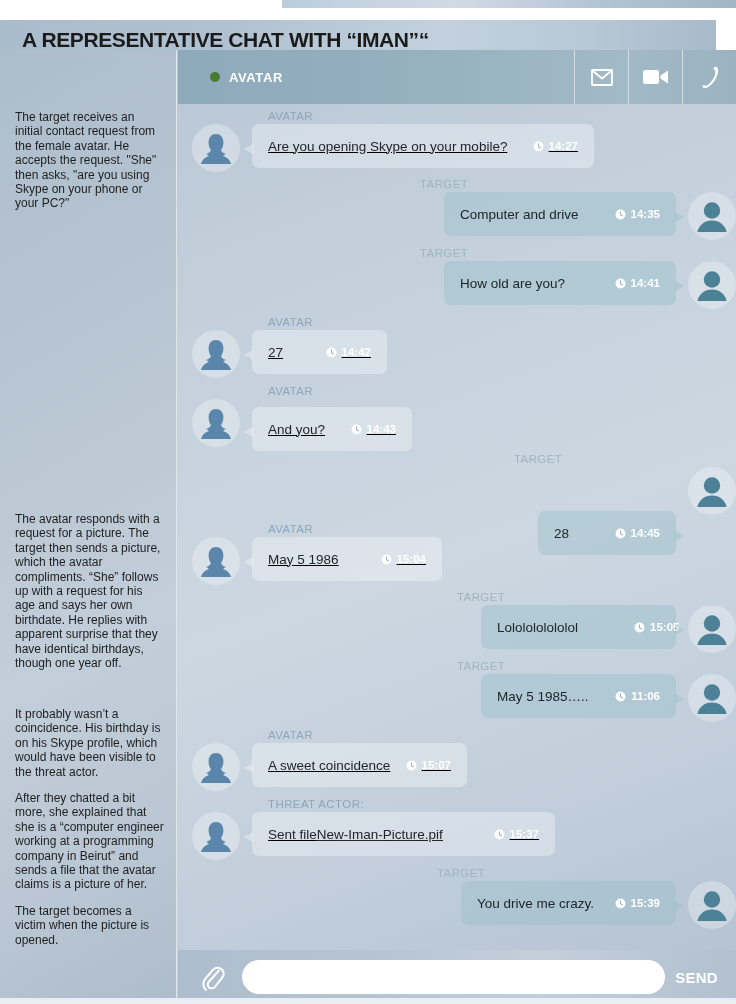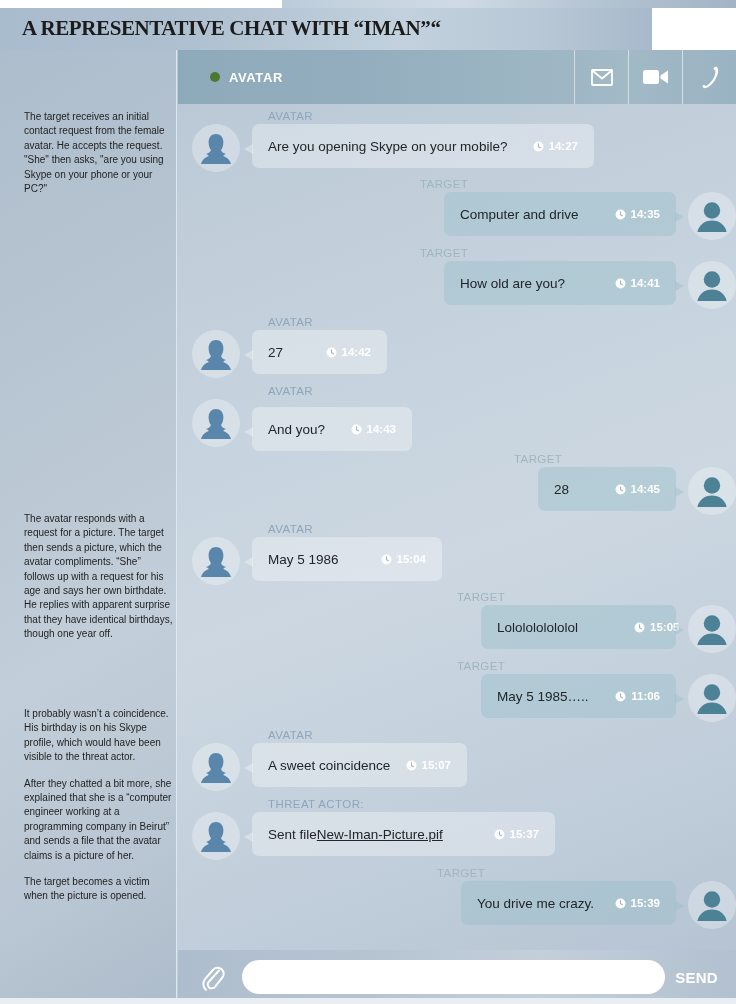--- a/index.html
+++ b/index.html
@@ -15,23 +15,22 @@
     position: absolute; left: 0; top: 0; width: 736px; height: 8px;
     background: linear-gradient(90deg,#9fb2c6 0%,#a9bacb 18%,#c3d2de 46%,#cfdae4 62%,#b4c3d2 82%,#a2b4c6 100%);
   }
   #top-strip-left {
     position: absolute; left: 0; top: 0; width: 282px; height: 8px;
     background: #ffffff;
   }
 
   
   #title-band {
-    position: absolute; left: 0; top: 8px; width: 652px; height: 42px;
+    position: absolute; left: 0; top: 20px; width: 716px; height: 42px;
     background: linear-gradient(90deg,#a9bcce 0%,#afc0d0 30%,#c2d1dd 62%,#b9c8d6 82%,#a7b9cb 100%);
-    font-family: Liberation Serif, serif;
   }
   #page-title {
     position: absolute; left: 22px; top: 8px;
     font-size: 21px; font-weight: bold; letter-spacing: -0.4px;
     color: #1b1b1b; white-space: nowrap;
   }
 
   
   #stage {
     position: absolute; left: 0; top: 50px; width: 736px; height: 954px;
@@ -39,22 +38,22 @@
     overflow: hidden;
   }
 
   
   #notes-col {
     position: absolute; left: 0; top: 0; width: 177px; height: 954px;
     background: linear-gradient(150deg,#aebdcc 0%,#b7c5d2 30%,#c2ced9 62%,#b9c6d3 84%,#adbccb 100%);
     border-right: 1px solid #dfe7ee;
   }
   .note {
-    position: absolute; left: 24px; width: 150px;
-    font-size: 10px; line-height: 14.4px; color: #1e1e1e;
+    position: absolute; left: 15px; width: 150px;
+    font-size: 12px; line-height: 14.4px; color: #1e1e1e;
   }
   .note p { margin: 0 0 12px 0; }
 
   
   #chat-panel {
     position: absolute; left: 178px; top: 0; width: 558px; height: 954px;
   }
   #chat-header {
     position: absolute; left: 0; top: 0; width: 558px; height: 54px;
     background: linear-gradient(90deg,#8daabb 0%,#93adbe 30%,#9cb5c3 60%,#a2b9c6 80%,#9ab3c2 100%);
@@ -113,21 +112,21 @@
   .bubble .txt {
     font-size: 13.5px; color: #21262b; font-weight: normal; white-space: nowrap;
   }
   .bubble .txt.link { text-decoration: underline; }
   .bubble .stamp {
     display: flex; align-items: center; gap: 5px;
     font-size: 11.5px; font-weight: bold; color: #ffffff; white-space: nowrap;
   }
   .clock { width: 11px; height: 11px; flex: 0 0 auto; }
 
-  .row.left  .bubble { background: rgba(255,255,255,0.33); margin-left: 12px; }
+  .row.left  .bubble { background: rgba(255,255,255,0.33); margin-left: 12px; text-decoration: underline; }
   .row.right .bubble { background: rgba(150,190,200,0.42); margin-right: 12px; }
 
   
   .row.left .bubble::before {
     content:""; position:absolute; left:-8px; top:20px;
     border-top: 5px solid transparent;
     border-bottom: 5px solid transparent;
     border-right: 9px solid rgba(255,255,255,0.33);
   }
   .row.right .bubble::after {
@@ -316,21 +315,21 @@
                   <path d="M8 4.2v4.1l2.7 1.6" stroke="#9fb4c0" stroke-width="1.6" fill="none" stroke-linecap="round"></path>
                 </svg>
                 <span>14:43</span>
               </div>
             </div>
           </div>
         </div>
         <div class="row right" style="position: absolute; top: 349px;">
           <div class="who" style="text-align: left; margin-right: 78px; padding-left: 336px;">TARGET</div>
           <div class="bubble-line">
-            <div class="bubble" style="width: 138px;">
+            <div class="bubble" style="width: 138px; margin-top: 44px;">
               <span class="txt">28</span>
               <div style="flex: 1 1 auto;"></div>
               <div class="stamp">
                 <svg class="clock" viewBox="0 0 16 16">
                   <circle cx="8" cy="8" r="7.2" fill="#ffffff"></circle>
                   <path d="M8 4.2v4.1l2.7 1.6" stroke="#9fb4c0" stroke-width="1.6" fill="none" stroke-linecap="round"></path>
                 </svg>
                 <span>14:45</span>
               </div>
             </div>

